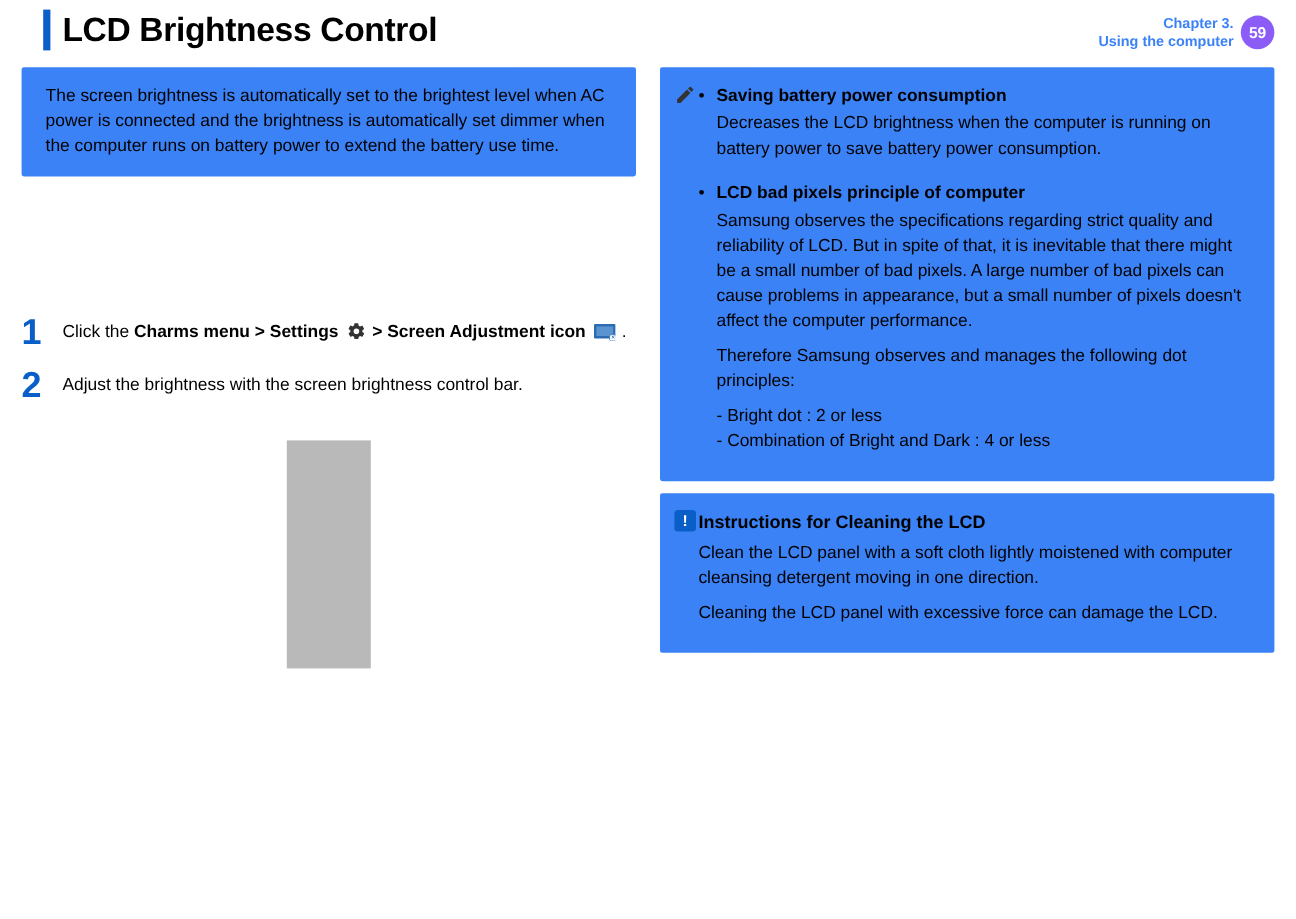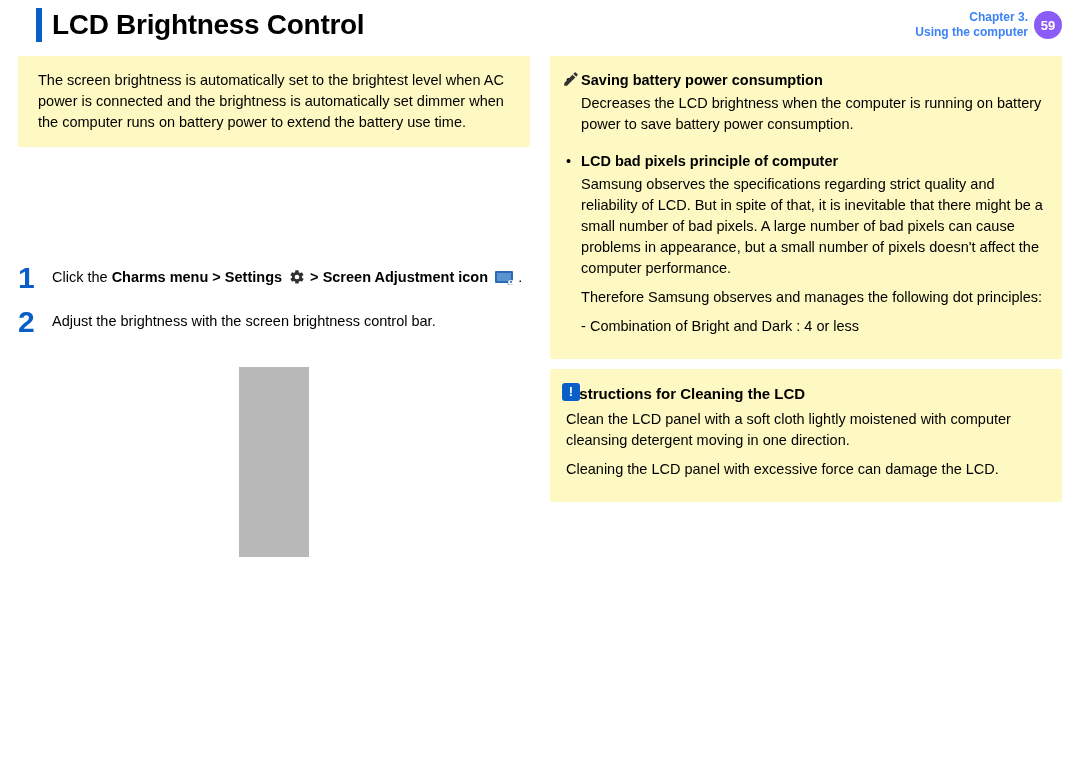--- a/index.html
+++ b/index.html
@@ -9,21 +9,21 @@
     height: 766px;
     background: #fff;
     color: #000;
     position: relative;
     padding: 8px 18px 0 18px;
   }
 
   
   .header-row {
     display: flex;
-    align-items: flex-start;
+    align-items: flex-end;
     justify-content: space-between;
     margin-bottom: 14px;
     padding-left: 18px;
   }
   .title-wrap {
     display: flex;
     align-items: center;
   }
   .title-bar {
     width: 6px;
@@ -66,29 +66,29 @@
   .columns {
     display: flex;
     gap: 20px;
   }
   .col-left, .col-right {
     flex: 1 1 50%;
   }
 
   
   .info-box {
-    background: #fef9c3;
+    background: #3b82f6;
     border-radius: 2px;
     padding: 14px 18px 14px 40px;
     font-size: 14.5px;
     line-height: 1.45;
     position: relative;
     margin-bottom: 10px;
   }
-  .info-box.tight { padding-left: 16px; }
+  .info-box.tight { padding-left: 32px; }
   .callout-icon {
     position: absolute;
     left: 12px;
     top: 14px;
     width: 18px;
     height: 18px;
   }
   .callout-icon.exclaim {
     background: #0a5ec8;
     border-radius: 3px;
@@ -225,20 +225,21 @@
           <p>Decreases the LCD brightness when the computer is running on battery power to save battery power consumption.</p>
         </div>
       </div>
 
       <div class="bullet">
         <div class="bullet-body">
           <span class="bullet-title">LCD bad pixels principle of computer</span>
           <p>Samsung observes the specifications regarding strict quality and reliability of LCD. But in spite of that, it is inevitable that there might be a small number of bad pixels. A large number of bad pixels can cause problems in appearance, but a small number of pixels doesn't affect the computer performance.</p>
           <p>Therefore Samsung observes and manages the following dot principles:</p>
           <div class="dash-list">
+            <div>Bright dot : 2 or less</div>
             <div>Combination of Bright and Dark : 4 or less</div>
           </div>
         </div>
       </div>
     </div>
 
     <div class="info-box tight">
       <span class="callout-icon exclaim">!</span>
       <div class="section-heading">Instructions for Cleaning the LCD</div>
       <div class="cleaning-body">

